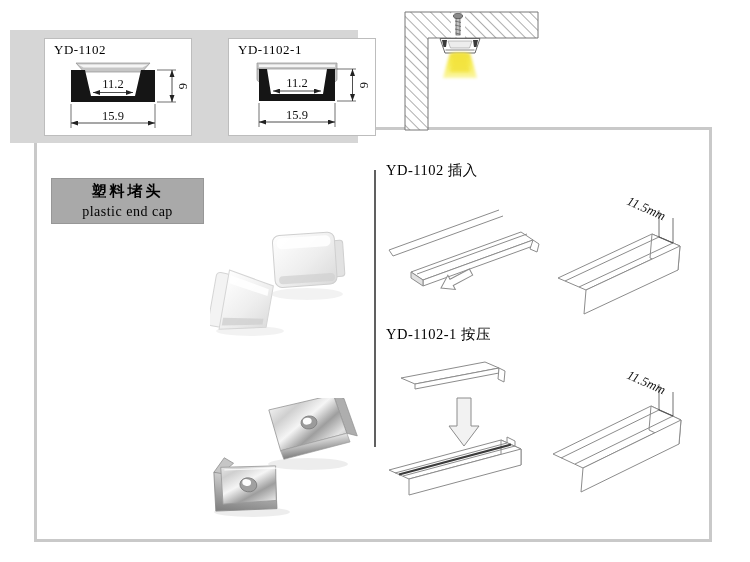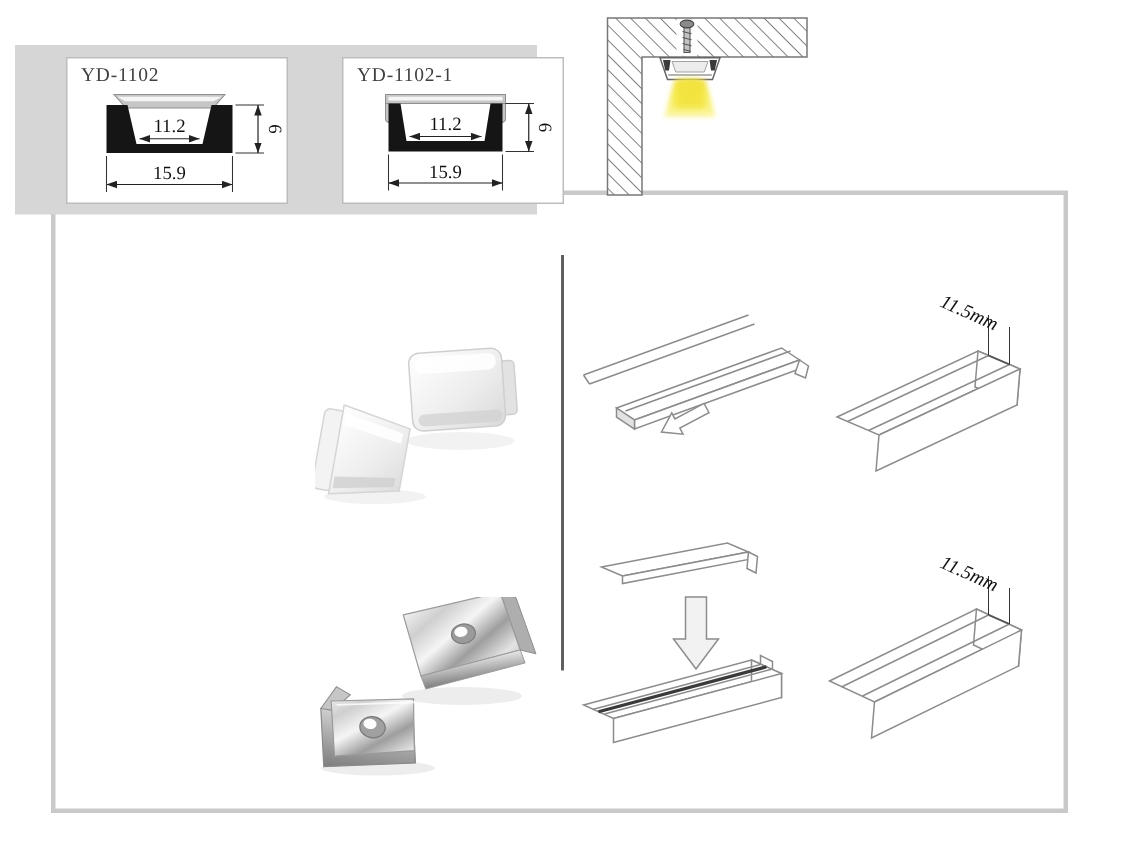--- a/index.html
+++ b/index.html
@@ -1,17 +1,17 @@
 <!DOCTYPE html>
 <html><head>
 <meta charset="utf-8">
 <style>
   html,body{margin:0;padding:0;background:#fff;}
   #canvas{position:relative;width:750px;height:562px;background:#fff;overflow:hidden;
-          font-family:"Liberation Serif","DejaVu Serif",serif;color:#404040;}
+          font-family:"Liberation Serif","DejaVu Serif",serif;color:#000000;}
   .abs{position:absolute;}
   
   .gray-panel{left:10px;top:30px;width:348px;height:113px;background:#d6d6d6;z-index:3;}
   .card{position:absolute;top:8px;width:146px;height:96px;background:#fff;border:1px solid #bdbdbd;}
   .card.c1{left:34px;} .card.c2{left:188px;margin-left:30px;}
   .card-title{position:absolute;left:9px;top:3px;font-size:13px;letter-spacing:.5px;}
   .card svg{position:absolute;left:0;top:17px;}
   
   .main-box{left:34px;top:127px;width:678px;height:415px;border:3px solid #c9c9c9;box-sizing:border-box;background:#fff;z-index:1;}
   
@@ -118,20 +118,24 @@
       <polygon points="50,36.5 90,36.5 85,51 55,51" fill="#fff" stroke="#666" stroke-width="1"></polygon>
       <polygon points="52,38 57,38 56,45 53.5,45" fill="#3a3a3a"></polygon>
       <polygon points="88,38 83,38 84,45 86.5,45" fill="#3a3a3a"></polygon>
       <polygon points="58,39 82,39 79.5,46 60.5,46" fill="#ededed" stroke="#999" stroke-width=".6"></polygon>
       <line x1="55.5" y1="48" x2="84.5" y2="48" stroke="#666" stroke-width=".8"></line>
     </g>
     <polygon points="60,51 80,51 87,76 53,76" fill="url(#gg)" filter="url(#bl)"></polygon>
     <polygon points="64,51 76,51 80,70 60,70" fill="#f3e33c" opacity=".85" filter="url(#bl)"></polygon>
   </svg>
 
+  <div class="abs acc-label lab1">
+    <div class="zh">塑料堵头</div>
+    <div class="en">plastic end cap</div>
+  </div>
 
   <svg class="abs" style="left:210px;top:228px;" width="145" height="110" viewBox="0 0 145 110">
     <defs>
       <linearGradient id="capG" x1="0" y1="0" x2="1" y2="1">
         <stop offset="0" stop-color="#ffffff"></stop>
           <stop offset=".55" stop-color="#eeeeee"></stop>
           <stop offset="1" stop-color="#d9d9d9"></stop>
       </linearGradient>
     </defs>
     <ellipse cx="97" cy="66" rx="36" ry="6" fill="#000" opacity=".05"></ellipse>
@@ -178,20 +182,22 @@
       <path d="M4,26 L64,14 L72,52 L12,64 Z" fill="url(#metG2)" stroke="#8a8a8a" stroke-width=".8"></path>
       <path d="M4,26 L12,10 L22,14 L12,26 Z" fill="#c6c6c6" stroke="#8a8a8a" stroke-width=".7"></path>
       <path d="M10,20 L64,10 L70,44 L18,56 Z" fill="url(#metG)" stroke="#9a9a9a" stroke-width=".8"></path>
       <line x1="14" y1="22" x2="66" y2="12" stroke="#fff" stroke-width="1.2" opacity=".8"></line>
       <ellipse cx="40" cy="33" rx="8.5" ry="7" fill="#a0a0a0" stroke="#777" stroke-width=".8"></ellipse>
       <ellipse cx="38" cy="31" rx="4.4" ry="3.4" fill="#fdfdfd"></ellipse>
     </g>
   </svg>
 
   <div class="abs divider"></div>
+  <div class="abs sec-h h1">YD-1102 插入</div>
+  <div class="abs sec-h h2">YD-1102-1 按压</div>
 
   <svg class="abs" style="left:383px;top:188px;" width="175" height="122" viewBox="0 0 175 122">
     <path class="ln" d="M6,62 L116,22 M10,68 L120,28 M6,62 L10,68"></path>
     <polygon class="fw" points="28,84 138,44 150,52 40,92"></polygon>
     <polygon class="fw" points="40,92 150,52 150,58 40,98"></polygon>
     <polygon class="fw" points="150,52 156,56 154,64 147,61"></polygon>
     <polygon points="28,84 40,92 40,98 28,90" fill="#e2e2e2" stroke="#8c8c8c" stroke-width="1"></polygon>
     <line class="ln" x1="34" y1="86" x2="144" y2="46"></line>
     <g transform="translate(58,100) rotate(-28)">
       <path d="M0,0 L12,-8 L12,-3.5 L34,-3.5 L34,3.5 L12,3.5 L12,8 Z" fill="#fff" stroke="#8c8c8c" stroke-width="1"></path>

